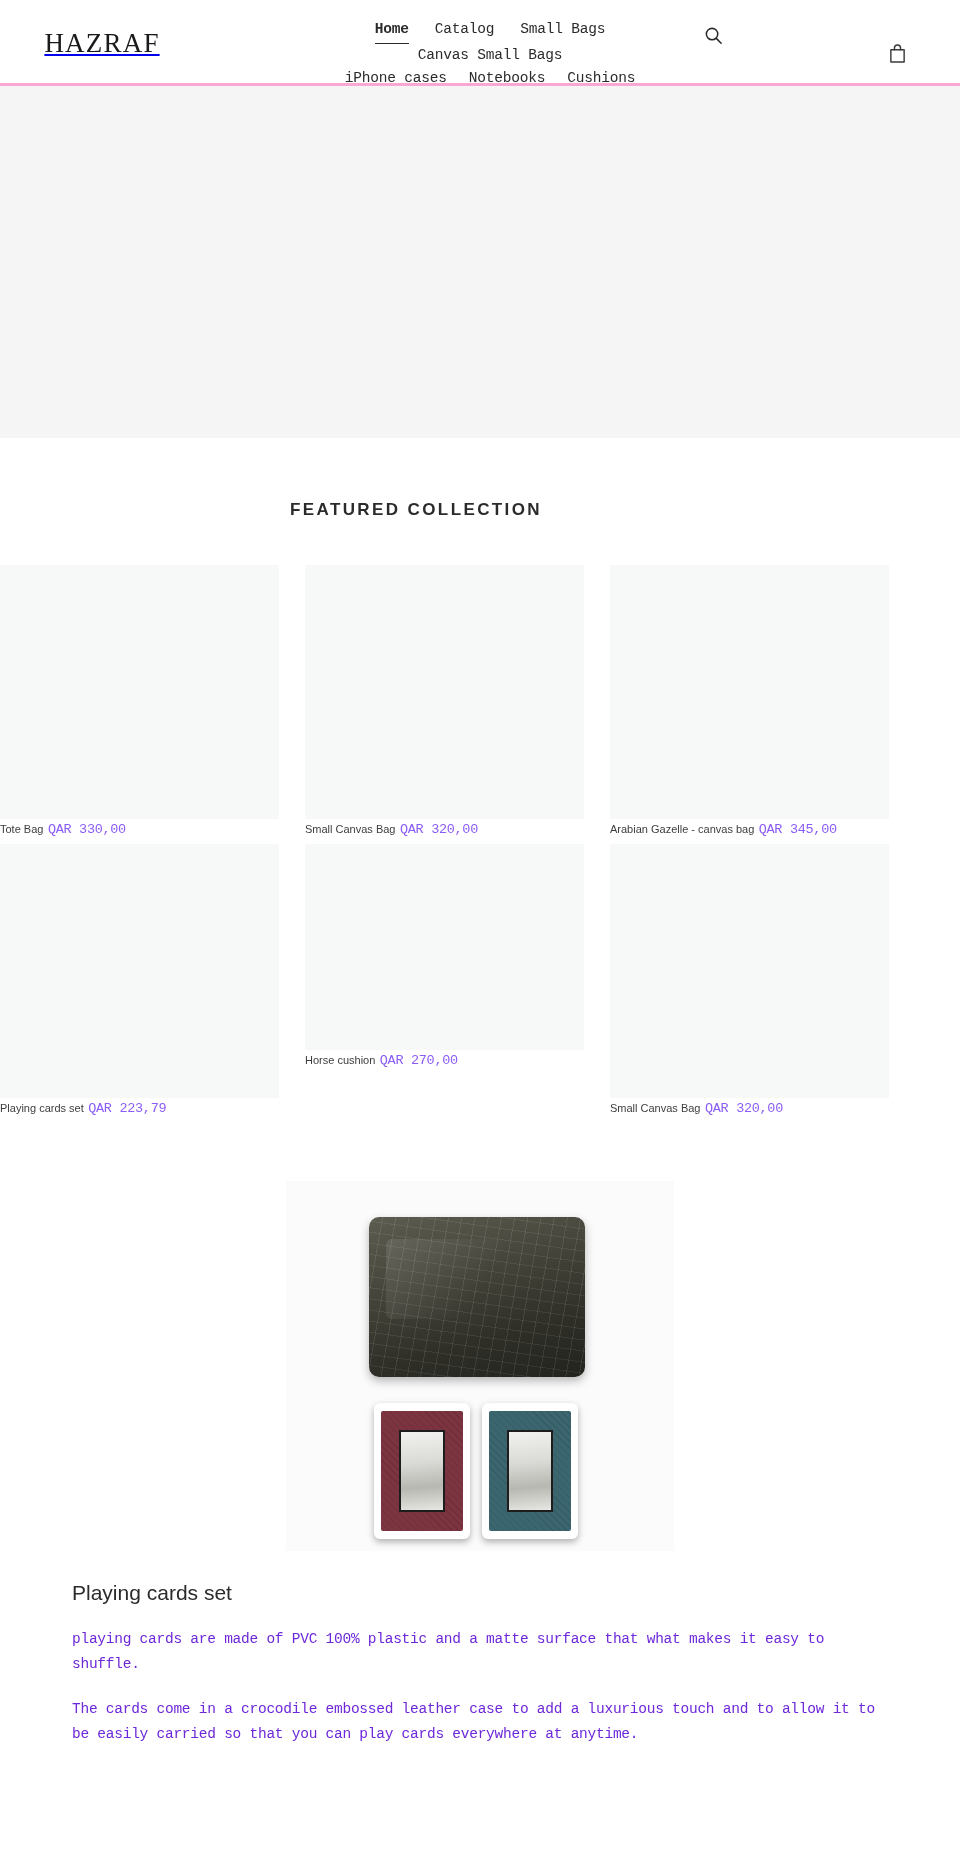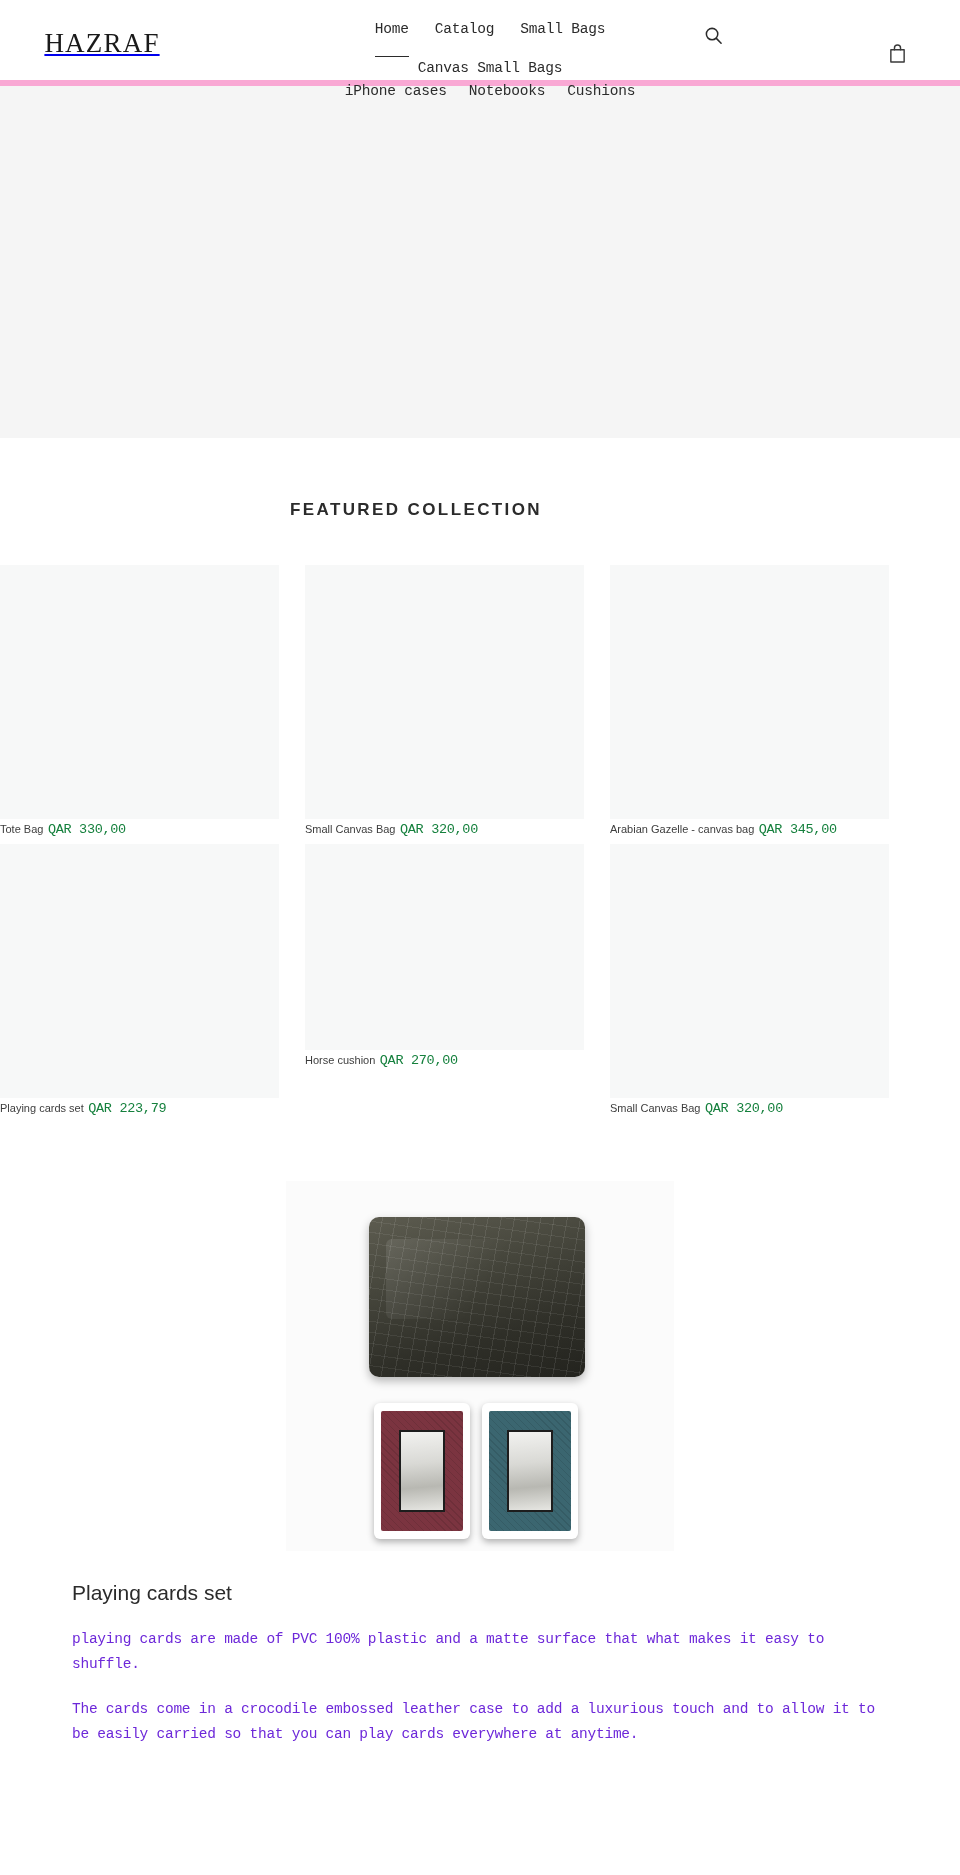--- a/index.html
+++ b/index.html
@@ -10,21 +10,21 @@
     font-family: "Liberation Sans", sans-serif;
     overflow: hidden;
   }
 
   
   .site-header {
     position: relative;
     width: 960px;
     height: 86px;
     background: #ffffff;
-    border-bottom: 6px solid #f9a8d4;
+    border-bottom: 3px solid #f9a8d4;
   }
   .logo {
     position: absolute;
     left: 38px;
     top: 14px;
     width: 128px;
     height: 58px;
     display: flex;
     align-items: center;
     justify-content: center;
@@ -54,21 +54,22 @@
   .nav-link {
     font-family: "Liberation Mono", monospace;
     font-size: 14.5px;
     color: #2b2b2b;
     text-decoration: none;
     white-space: nowrap;
     letter-spacing: -0.2px;
   }
   .nav-link.active {
     border-bottom: 1px solid #2b2b2b;
-    padding-bottom: 15px;
+    padding-bottom: 2px;
+    font-weight: bold;
   }
   .search-btn {
     position: absolute;
     left: 700px;
     top: 22px;
     width: 26px;
     height: 26px;
     background: none;
     border: none;
     cursor: pointer;
@@ -136,21 +137,21 @@
   .product-name {
     font-family: "Liberation Sans", sans-serif;
     font-size: 11px;
     color: #3d3d3d;
     margin-top: 10px;
     line-height: 17px;
   }
   .product-price {
     font-family: "Liberation Mono", monospace;
     font-size: 13.5px;
-    color: #15803d;
+    color: #8b5cf6;
     margin-top: 3px;
     line-height: 17px;
     letter-spacing: -0.3px;
   }
 
   
   .feature-product {
     width: 960px;
     margin-top: 58px;
   }

